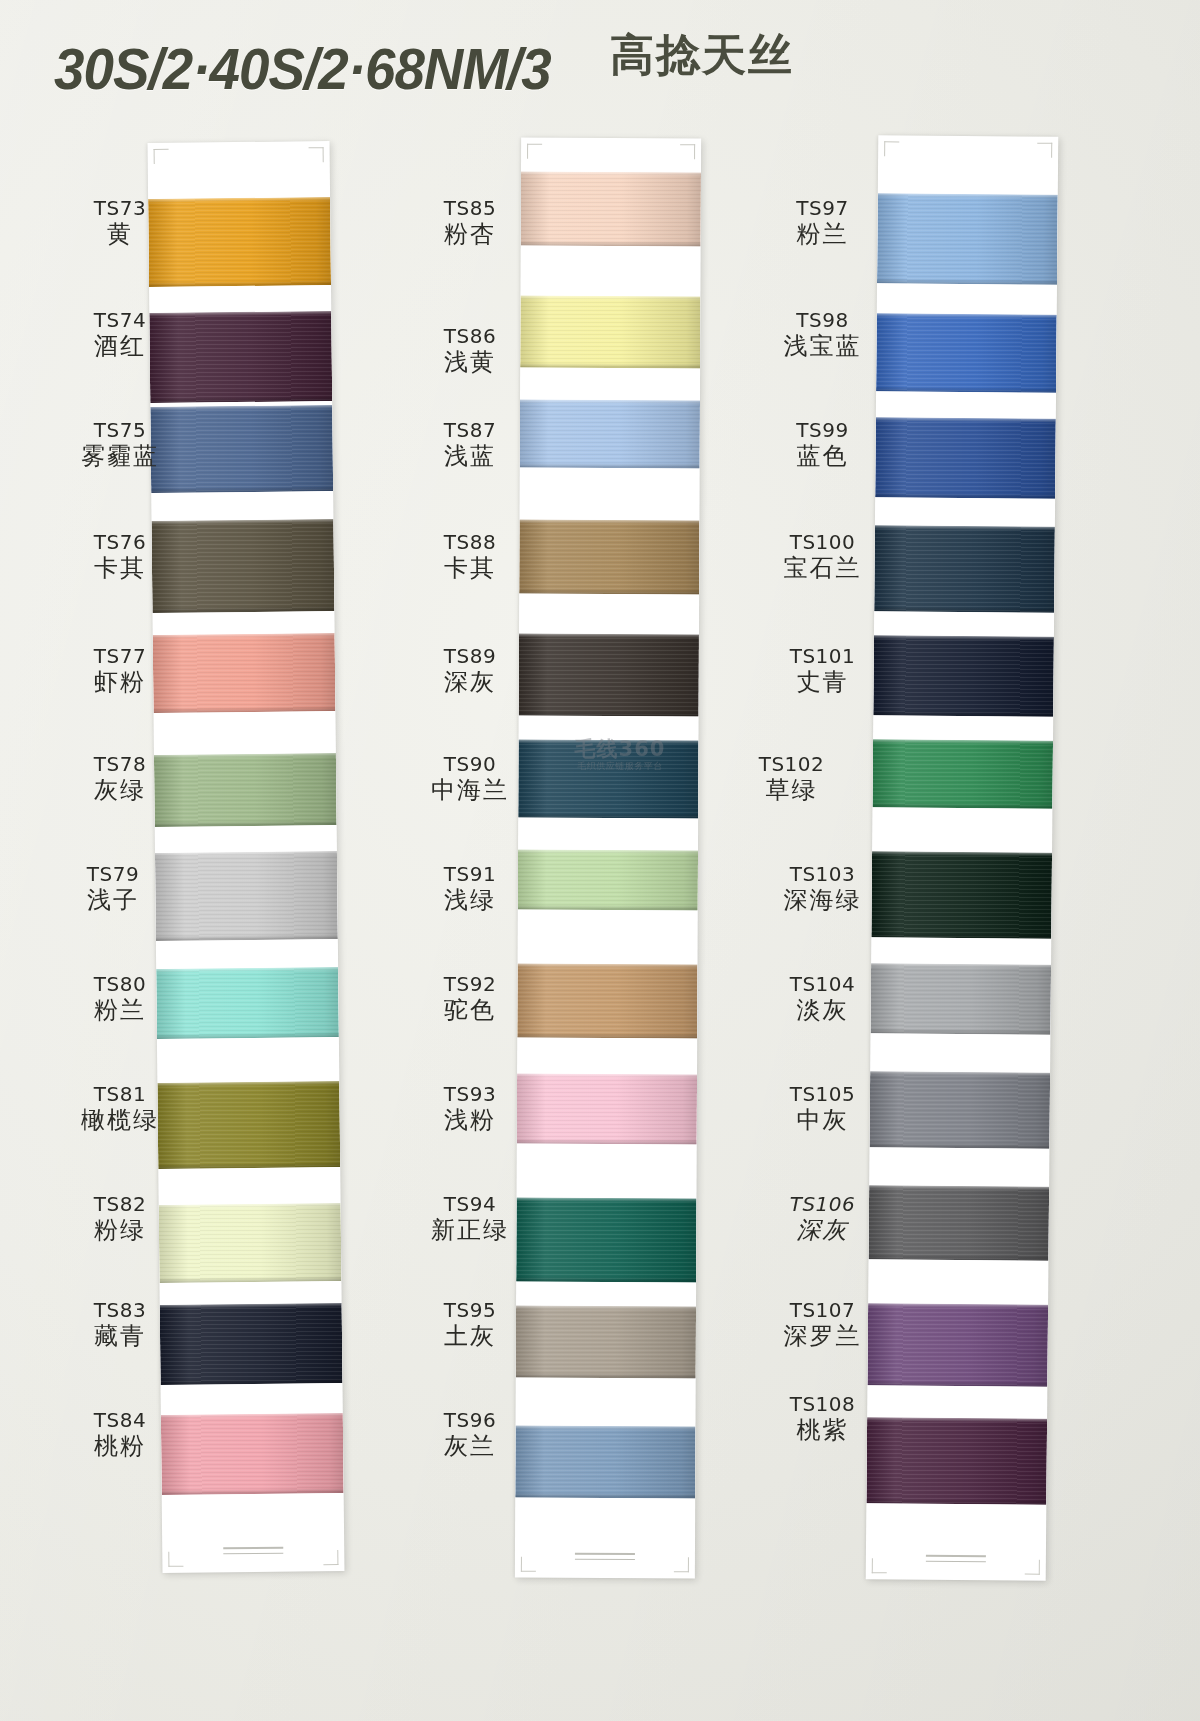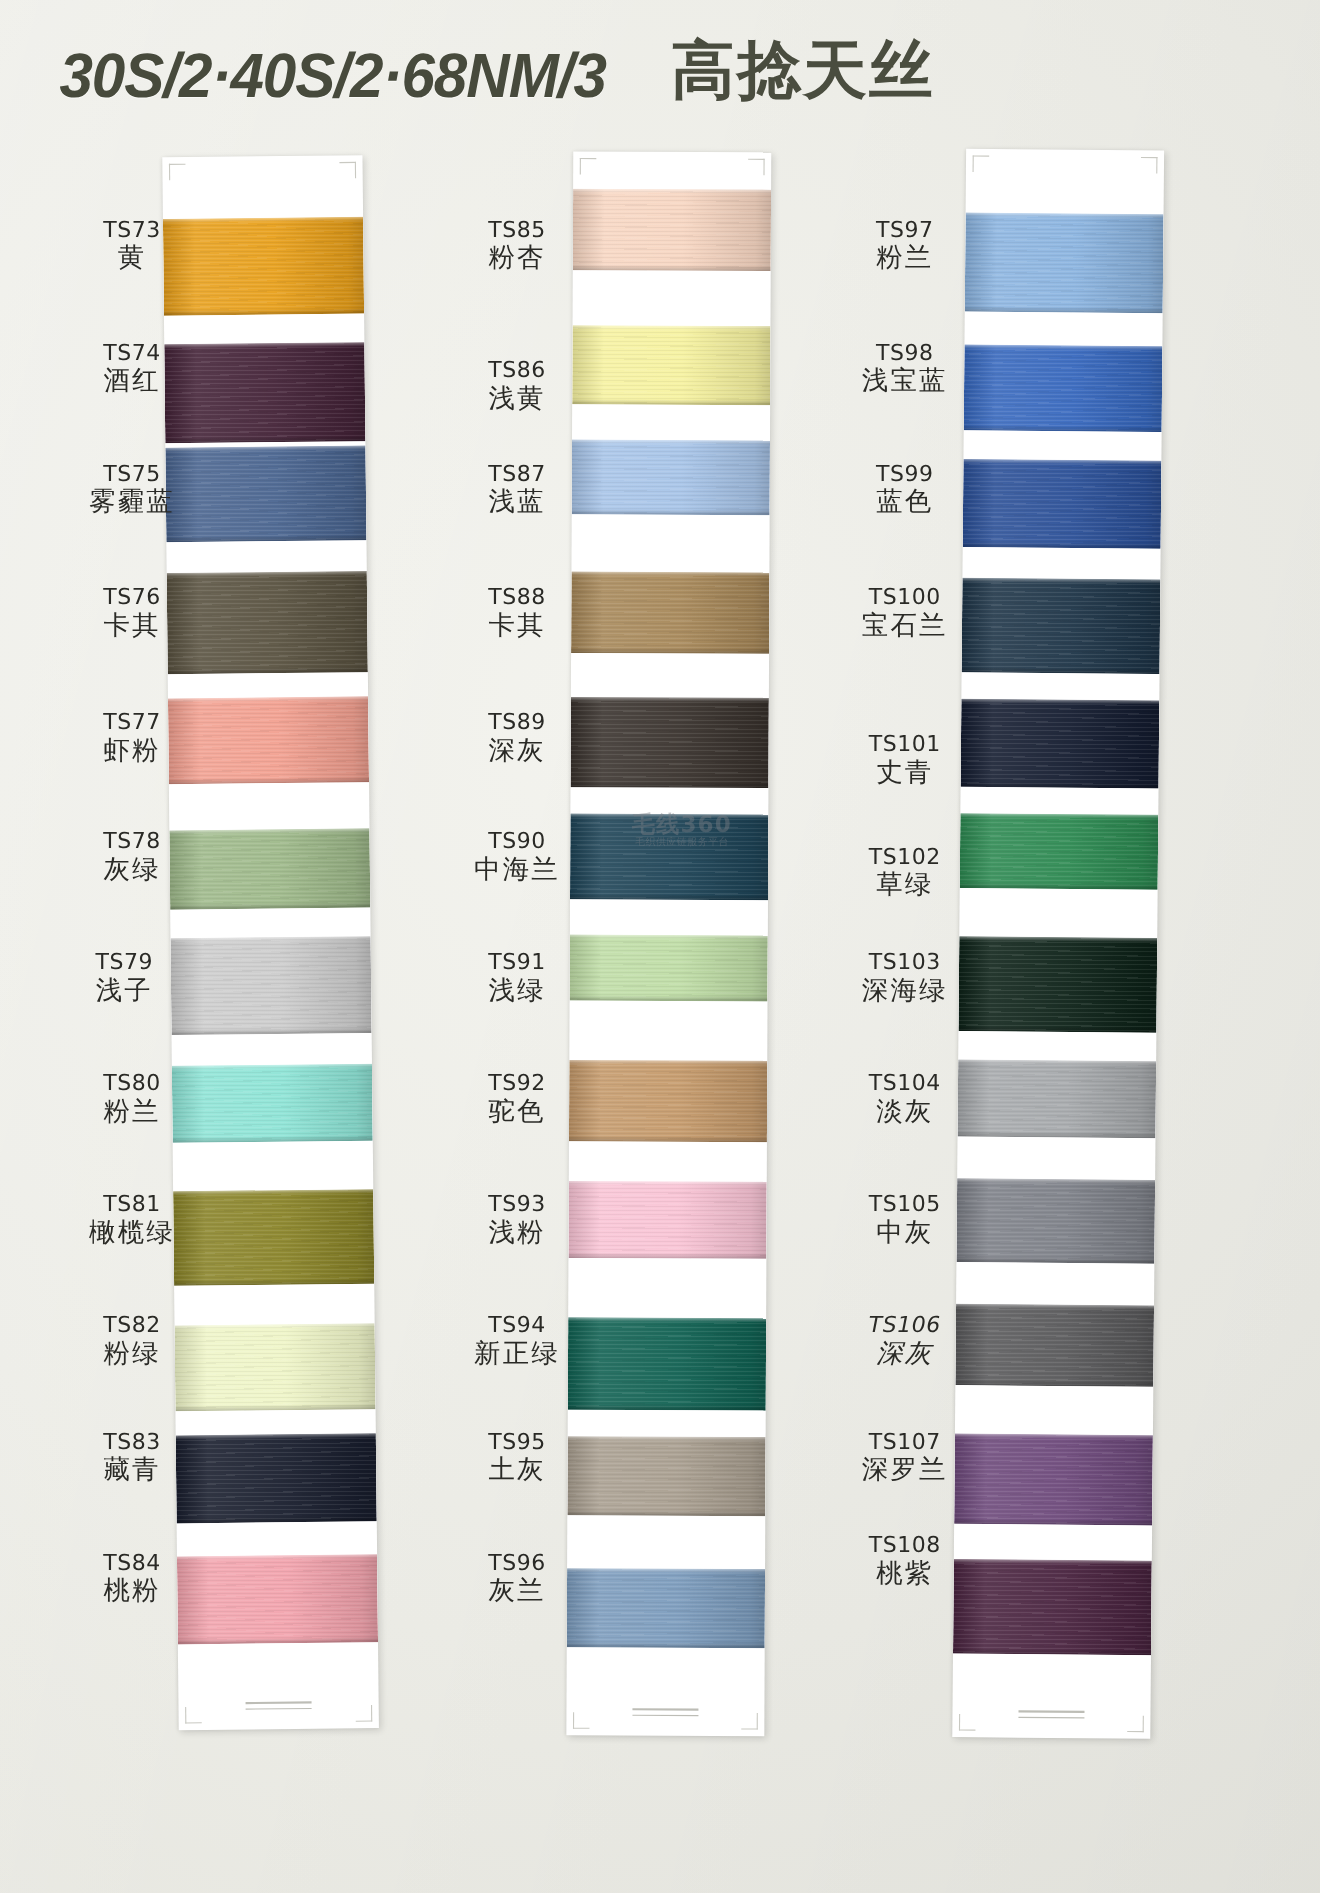--- a/index.html
+++ b/index.html
@@ -32,21 +32,21 @@
     font-size:57px;font-weight:bold;font-style:italic;
     letter-spacing:-1px;
     color:#474a3c;
     white-space:nowrap;
     text-shadow:0 1px 0 rgba(255,255,255,0.6);
     transform:scaleX(0.96);
     transform-origin:left center;
   }
   .title-cn{
     position:absolute;left:610px;top:26px;
-    font-size:58px;font-weight:bold;
+    font-size:44px;font-weight:bold;
     letter-spacing:2px;
     color:#4a4d3f;
     white-space:nowrap;
     font-family:"DejaVu Sans","Liberation Sans",sans-serif;
   }
   .comp{
     position:absolute;left:900px;top:38px;
     font-size:25px;line-height:30px;
     color:#5d6053;
     white-space:nowrap;
@@ -541,25 +541,25 @@
       <span class="name">浅宝蓝</span>
     </div>
     <div class="label" style="left: 745px; top: 418px; width: 155px;">
       <span class="code">TS99</span>
       <span class="name">蓝色</span>
     </div>
     <div class="label" style="left: 745px; top: 530px; width: 155px;">
       <span class="code">TS100</span>
       <span class="name">宝石兰</span>
     </div>
-    <div class="label" style="left: 745px; top: 664px; width: 155px; text-align: center;">
+    <div class="label" style="left: 745px; top: 644px; width: 155px; text-align: center;">
       <span class="code">TS101</span>
       <span class="name">丈青</span>
     </div>
-    <div class="label" style="left: 745px; top: 752px; width: 155px; margin-top: 14px;">
+    <div class="label" style="left: 714px; top: 752px; width: 155px;">
       <span class="code">TS102</span>
       <span class="name">草绿</span>
     </div>
     <div class="label" style="left: 745px; top: 862px; width: 155px;">
       <span class="code">TS103</span>
       <span class="name">深海绿</span>
     </div>
     <div class="label" style="left: 745px; top: 972px; width: 155px;">
       <span class="code">TS104</span>
       <span class="name">淡灰</span>

